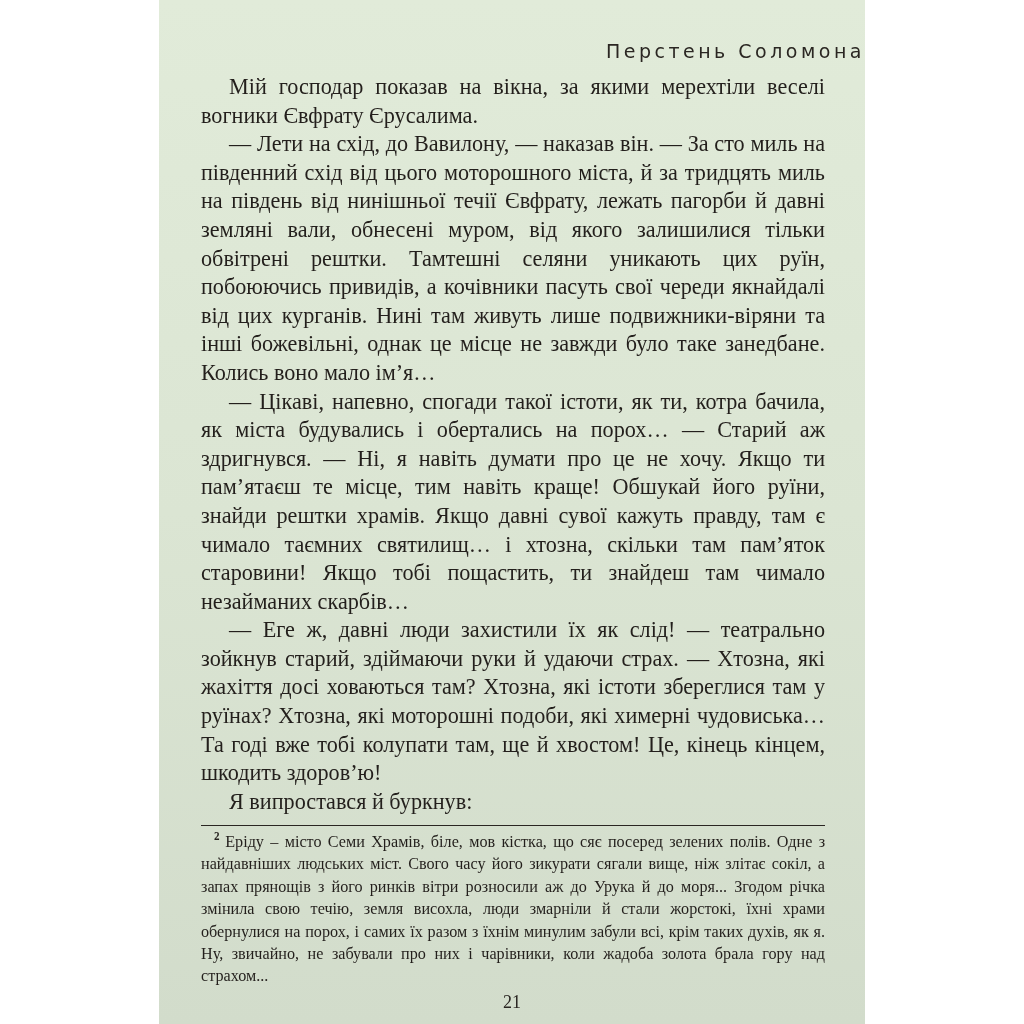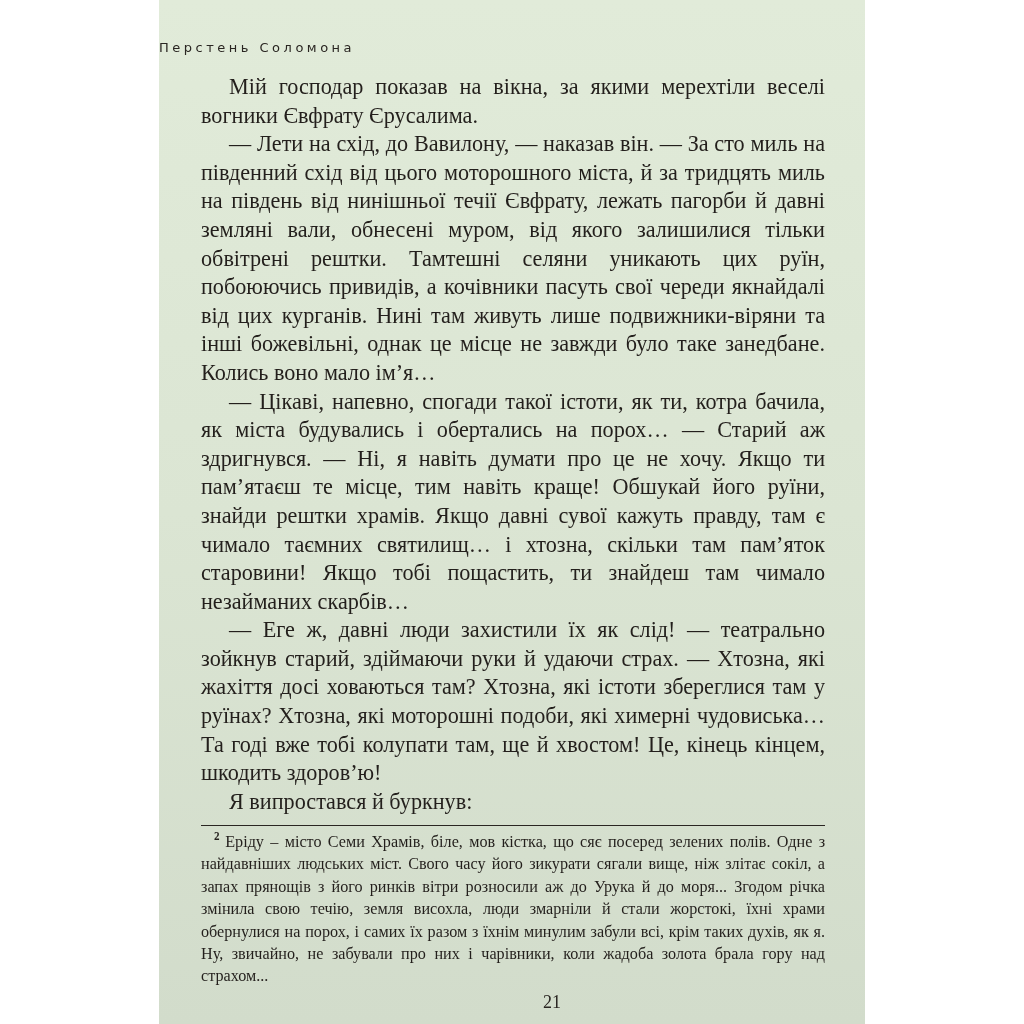--- a/index.html
+++ b/index.html
@@ -3,22 +3,22 @@
 <meta charset="utf-8">
 <style>
   html, body { margin: 0; padding: 0; background: #ffffff; }
   body { width: 1024px; height: 1024px; position: relative; overflow: hidden; }
   .page {
     position: absolute; left: 159px; top: 0; width: 706px; height: 1024px;
     background: linear-gradient(180deg, #e1ebd9 0%, #dbe5d3 50%, #d2dccb 100%);
     color: #231f1c;
   }
   .running-head {
-    position: absolute; top: 40px; left: 0; width: 100%; text-align: left;
-    font-family: "DejaVu Sans", sans-serif; font-size: 13px; letter-spacing: 3.5px;
+    position: absolute; top: 40px; left: 0; width: 100%; text-align: right;
+    font-family: "DejaVu Sans", sans-serif; font-size: 19px; letter-spacing: 3.5px;
     color: #2a2622;
   }
   .body-text {
     position: absolute; left: 42px; top: 73px; width: 624px;
     font-family: "Liberation Serif", serif; font-size: 22.2px; line-height: 28.6px;
     text-align: justify;
   }
   .body-text p { margin: 0; text-indent: 28px; }
   .body-text p.first { text-indent: 28px; }
   sup { font-size: 13px; line-height: 0; vertical-align: super; }
@@ -27,21 +27,21 @@
     border-top: 1.4px solid #2a2622;
   }
   .footnote {
     position: absolute; left: 42px; top: 830px; width: 624px;
     font-family: "Liberation Serif", serif; font-size: 17.4px; line-height: 22.4px;
     text-align: justify; transform: scaleX(0.93); transform-origin: left top; width: 671px;
   }
   .footnote .fn-mark { font-weight: bold; font-size: 12px; vertical-align: super; line-height: 0; margin-left: 14px; margin-right: 6px; }
   .page-number {
     position: absolute; top: 992px; left: 0; width: 100%; text-align: center;
-    font-family: "Liberation Serif", serif; font-size: 18px; color: #2a2622; margin-left: 40px;
+    font-family: "Liberation Serif", serif; font-size: 18px; color: #2a2622;
   }
 </style>
 </head>
 <body>
 
 <div class="page">
   <div class="running-head">Перстень Соломона</div>
 
   <div class="body-text">
     <p class="first">Мій господар показав на вікна, за якими мерехтіли веселі вогники Євфрату Єрусалима.</p>

